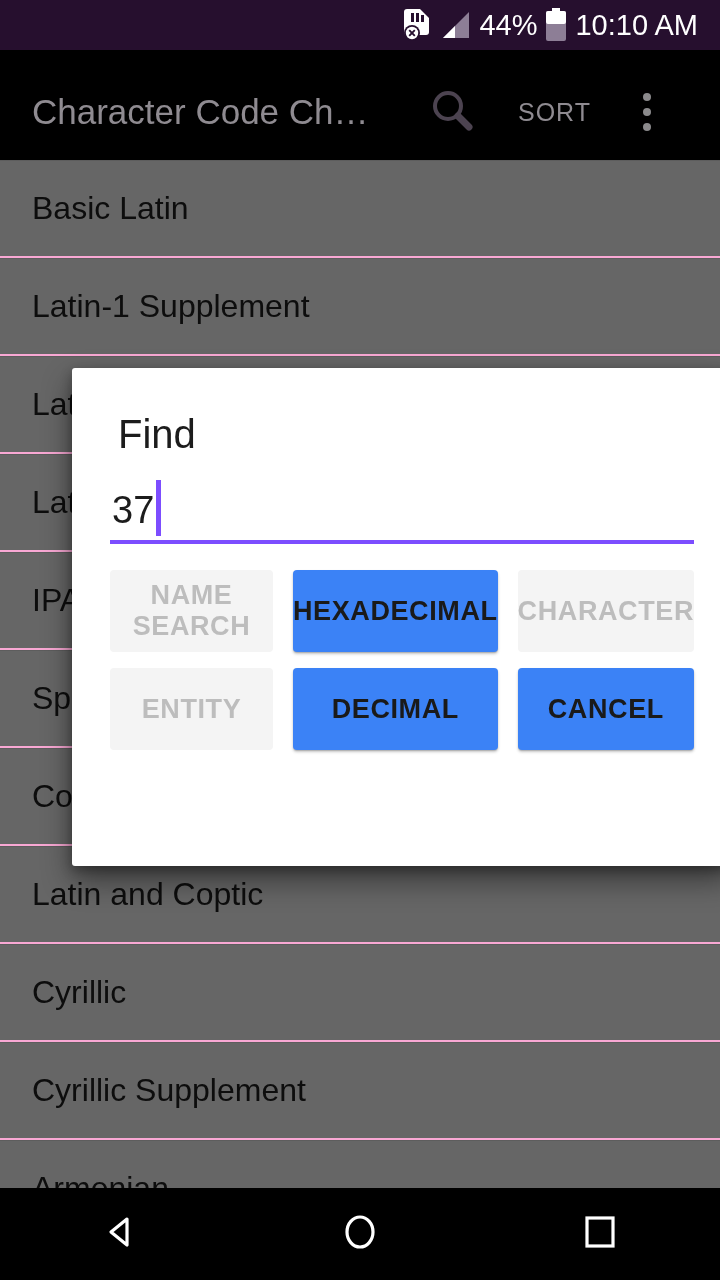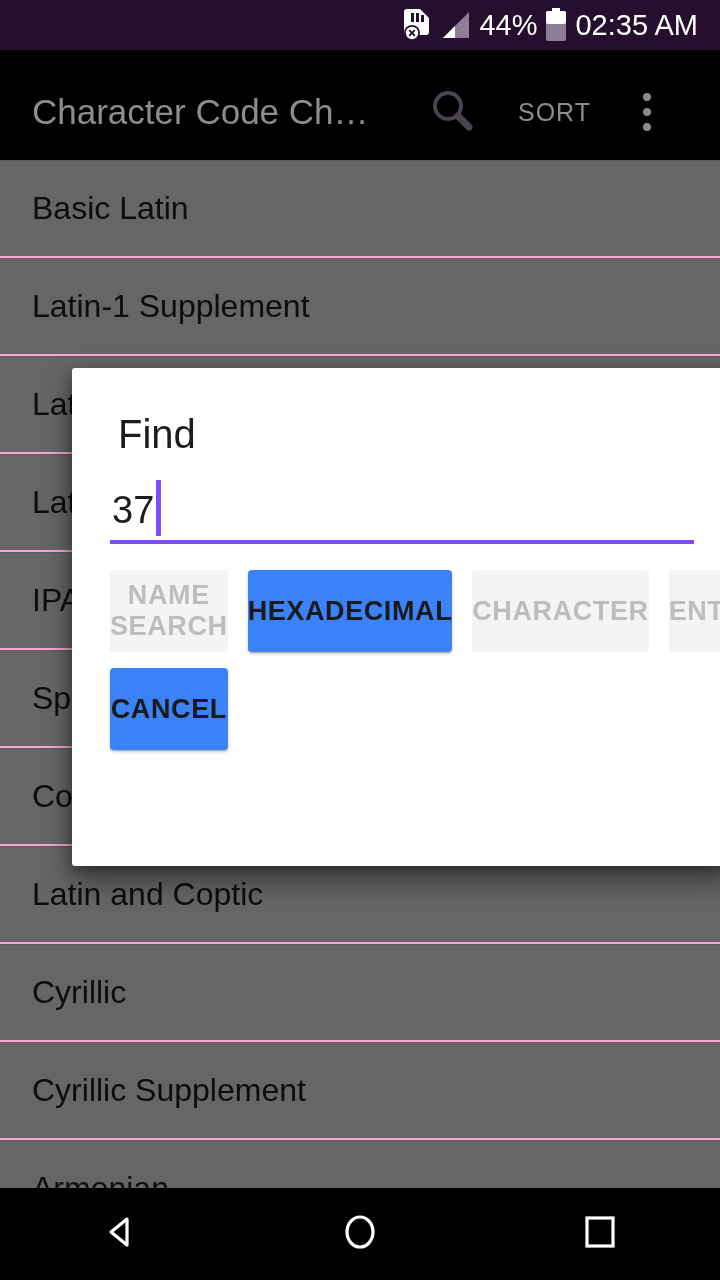--- a/index.html
+++ b/index.html
@@ -74,21 +74,21 @@
   }
   .find-underline{
     position:absolute; left:0; bottom:0; width:100%; height:4px; background:#7c4dff;
   }
   .caret{
     position:absolute; left:46px; top:-2px; width:5px; height:56px; background:#7c4dff;
   }
 
   .btn-grid{
     margin:26px 38px 0 38px;
-    display:grid; grid-template-columns:1fr 1fr 1fr 1fr;
+    display:grid; grid-template-columns:1fr 1fr 1fr;
     column-gap:20px; row-gap:16px;
   }
   .dlg-btn{
     height:82px; border:none; border-radius:4px;
     font-family:"Liberation Sans", sans-serif;
     font-size:27px; font-weight:700; letter-spacing:.6px;
     display:flex; align-items:center; justify-content:center;
     cursor:pointer;
   }
   .dlg-btn.enabled{
@@ -130,21 +130,21 @@
       </svg>
     </span>
     <span class="sb-pct">44%</span>
     <span class="sb-icon">
       <svg width="22" height="34" viewBox="0 0 22 34">
         <rect x="7" y="0" width="8" height="4" fill="#ffffff"></rect>
         <rect x="1" y="3" width="20" height="30" rx="2" fill="#8d7e96"></rect>
         <rect x="1" y="3" width="20" height="13" rx="2" fill="#ffffff"></rect>
       </svg>
     </span>
-    <span class="sb-text">02:35 AM</span>
+    <span class="sb-text">10:10 AM</span>
   </div>
 
   <div class="app-bar">
     <div class="app-title">Character Code Ch…</div>
     <div class="ab-action ab-search">
       <span>
         <svg width="46" height="46" viewBox="0 0 46 46">
           <circle cx="19" cy="19" r="13" fill="none" stroke="#4c4350" stroke-width="4"></circle>
           <path d="M29 29l11 11" stroke="#4c4350" stroke-width="7" stroke-linecap="round"></path>
         </svg>
@@ -203,20 +203,21 @@
       <input class="find-field" type="text" value="37" style="">
       <span class="caret"></span>
       <span class="find-underline"></span>
     </div>
 
     <div class="btn-grid">
       <button class="dlg-btn disabled">NAME SEARCH</button>
       <button class="dlg-btn enabled">HEXADECIMAL</button>
       <button class="dlg-btn disabled">CHARACTER</button>
       <button class="dlg-btn disabled">ENTITY</button>
+      <button class="dlg-btn enabled">DECIMAL</button>
       <button class="dlg-btn enabled">CANCEL</button>
     </div>
   </div>
 
   <div class="nav-bar">
     <div class="nav-btn">
       <span>
         <svg width="44" height="44" viewBox="0 0 44 44">
           <path d="M29 9L13 22l16 13z" fill="none" stroke="#ffffff" stroke-width="3.2" stroke-linejoin="round"></path>
         </svg>

